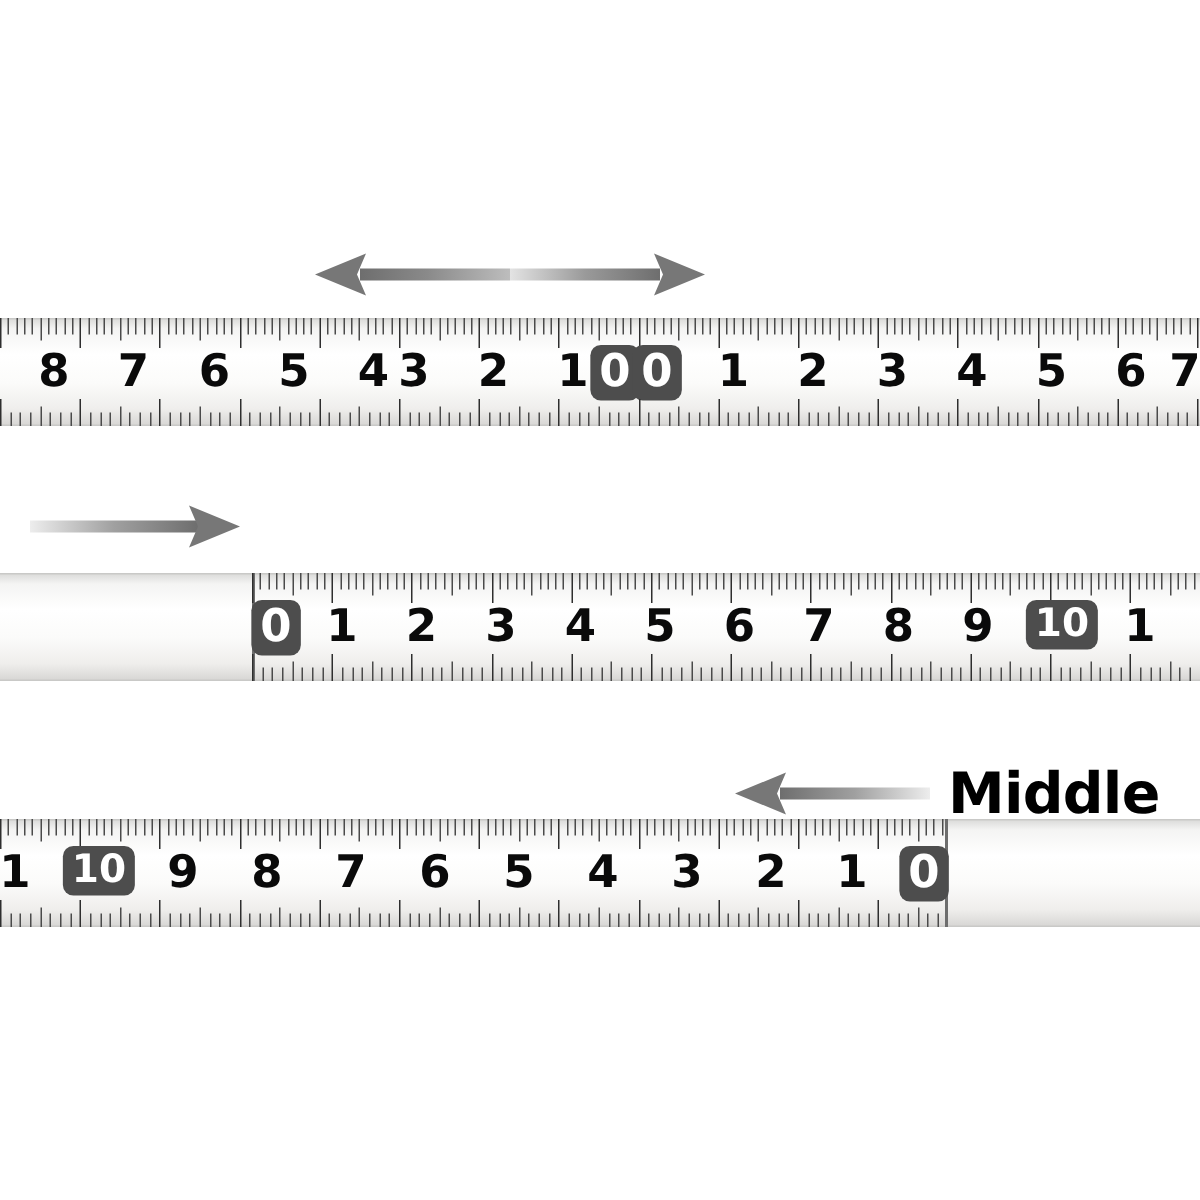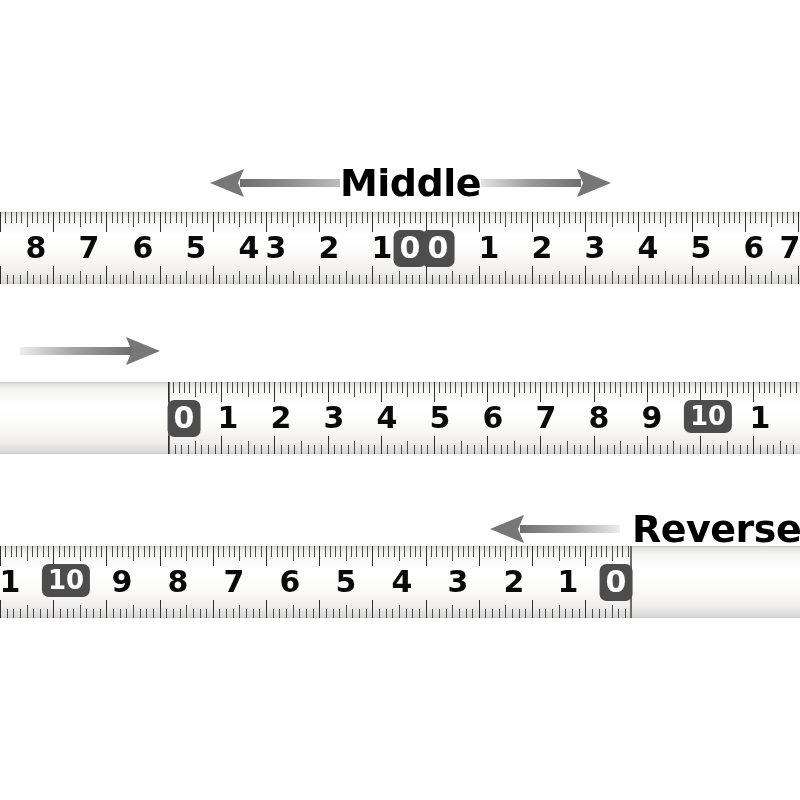--- a/index.html
+++ b/index.html
@@ -120,21 +120,20 @@
         <linearGradient id="gL1" x1="1" y1="0" x2="0" y2="0">
           <stop offset="0" stop-color="#bdbdbd"></stop>
           <stop offset="0.55" stop-color="#8a8a8a"></stop>
           <stop offset="1" stop-color="#6e6e6e"></stop>
         </linearGradient>
       </defs>
       <rect x="30" y="13" width="100" height="8" fill="url(#gL1)"></rect>
       <path d="M0 17 L34 3 L28 17 L34 31 Z" fill="#777777"></path>
     </svg>
   </span>
-  <span class="label-text">Middle</span>
   <span>
     <svg class="arrow" width="130" height="34" viewBox="0 0 130 34">
       <defs>
         <linearGradient id="gR1" x1="0" y1="0" x2="1" y2="0">
           <stop offset="0" stop-color="#e3e3e3"></stop>
           <stop offset="0.5" stop-color="#9a9a9a"></stop>
           <stop offset="1" stop-color="#6e6e6e"></stop>
         </linearGradient>
       </defs>
       <rect x="0" y="13" width="100" height="8" fill="url(#gR1)"></rect>
@@ -715,21 +714,21 @@
         <linearGradient id="gL3" x1="1" y1="0" x2="0" y2="0">
           <stop offset="0" stop-color="#ededed"></stop>
           <stop offset="0.5" stop-color="#a0a0a0"></stop>
           <stop offset="1" stop-color="#6e6e6e"></stop>
         </linearGradient>
       </defs>
       <rect x="30" y="13" width="100" height="8" fill="url(#gL3)"></rect>
       <path d="M0 17 L34 3 L28 17 L34 31 Z" fill="#777777"></path>
     </svg>
   </span>
-  <span class="label-text">Reverse</span>
+  <span class="label-text">Middle</span>
 </div>
 
 <div class="tape" id="tape-reverse" style="top:546px;height:72px;">
   <div class="tape-inner">
     <div class="tape-shade"></div>
     <div class="tape-top-line"></div>
     <div class="tape-bot-line"></div>
     <div class="scale" style="left:0;width:632px;">
       <div class="endline" style="right:0;"></div>
       <div class="ticks top" style="height:20px;">

